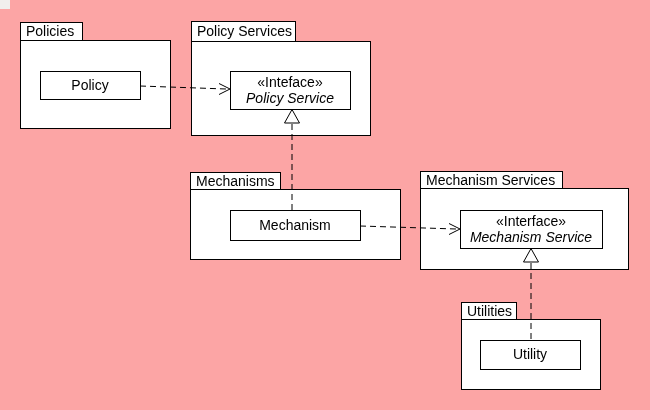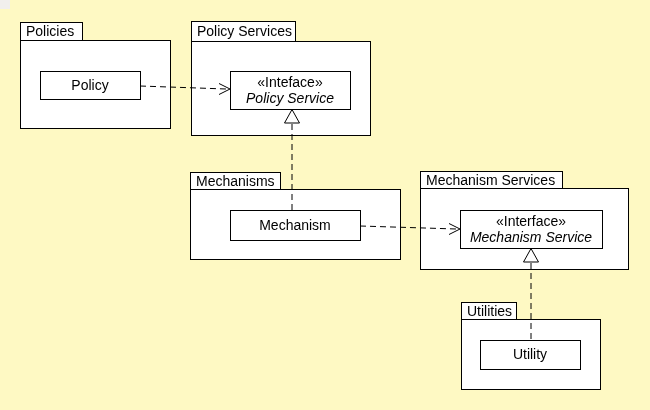--- a/index.html
+++ b/index.html
@@ -4,21 +4,21 @@
 <style>
   html, body {
     margin: 0;
     padding: 0;
     background: #ffffff;
   }
   .stage {
     position: relative;
     width: 650px;
     height: 410px;
-    background: #fef9c3;
+    background: #fca5a5;
     overflow: hidden;
     font-family: "Liberation Sans", sans-serif;
   }
   svg text {
     font-family: "Liberation Sans", sans-serif;
     font-size: 14px;
     fill: #000000;
   }
   svg .shape {
     fill: #ffffff;

